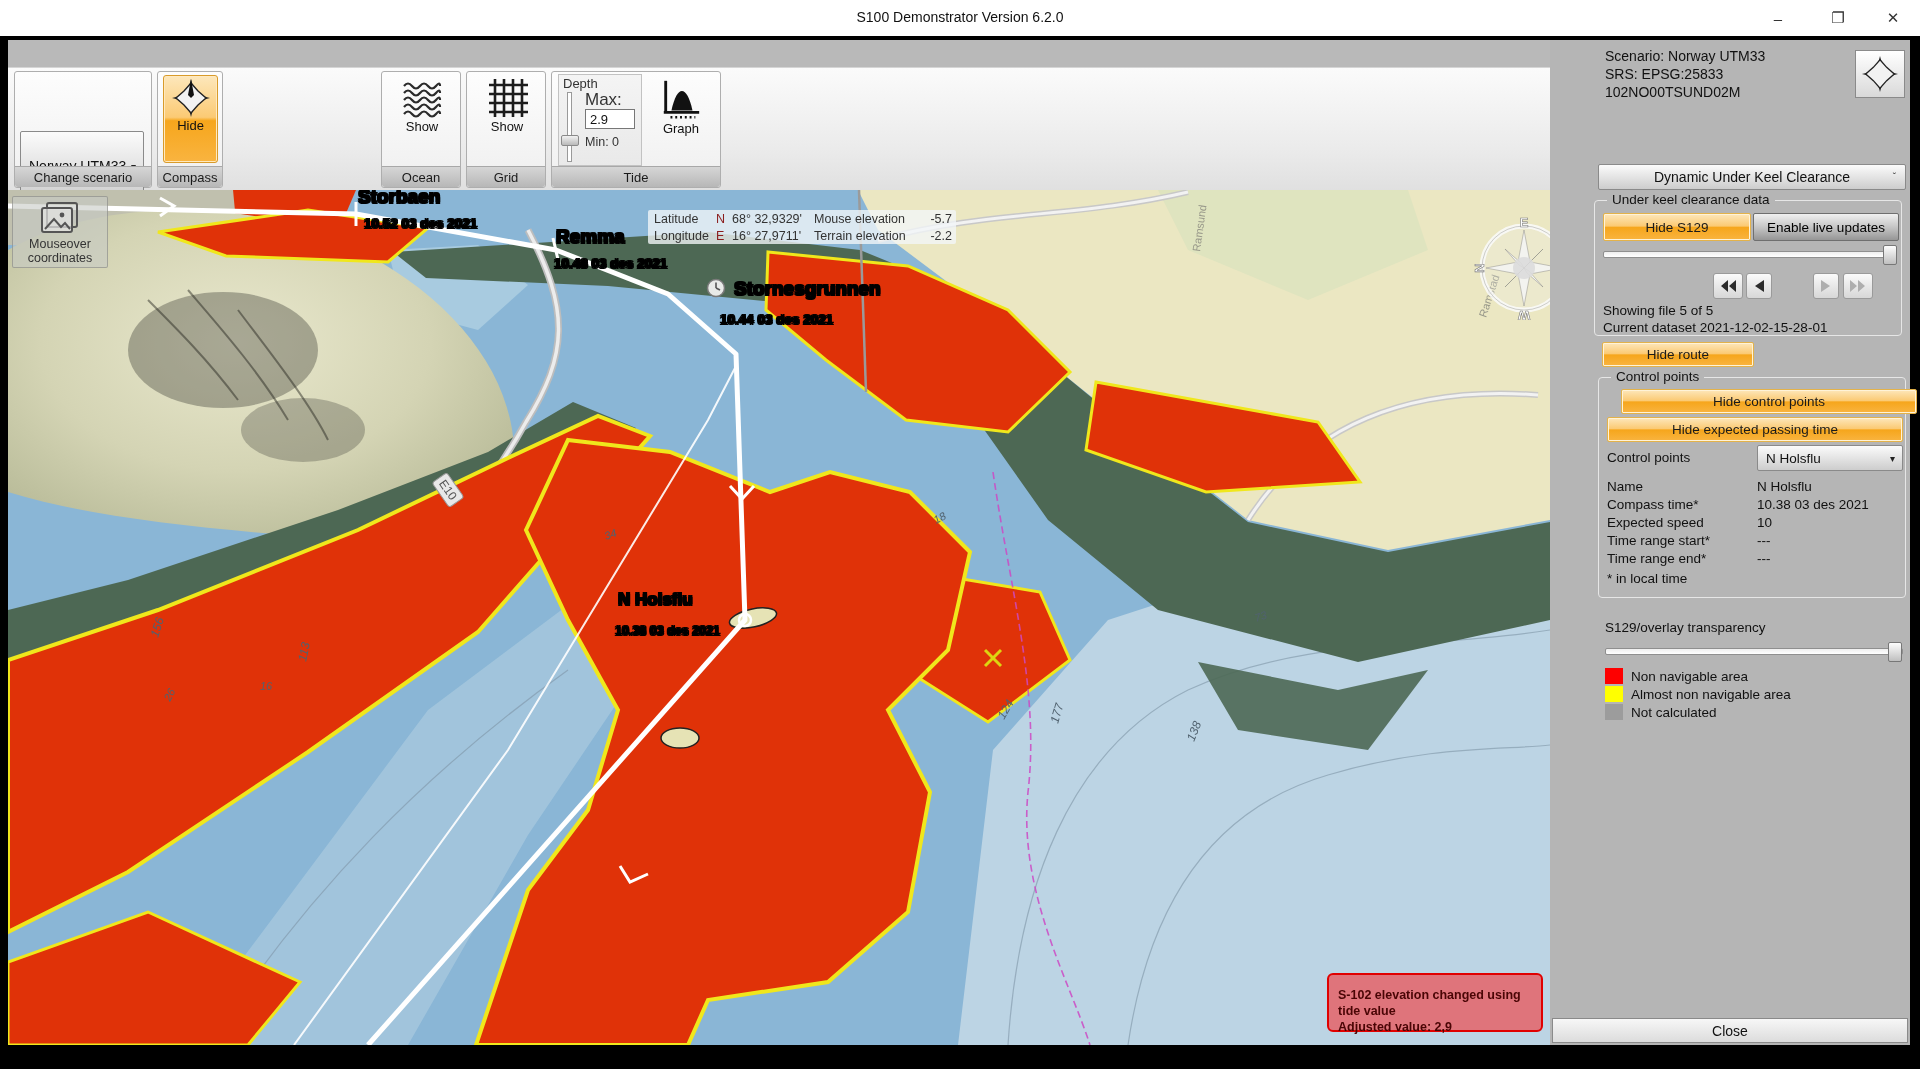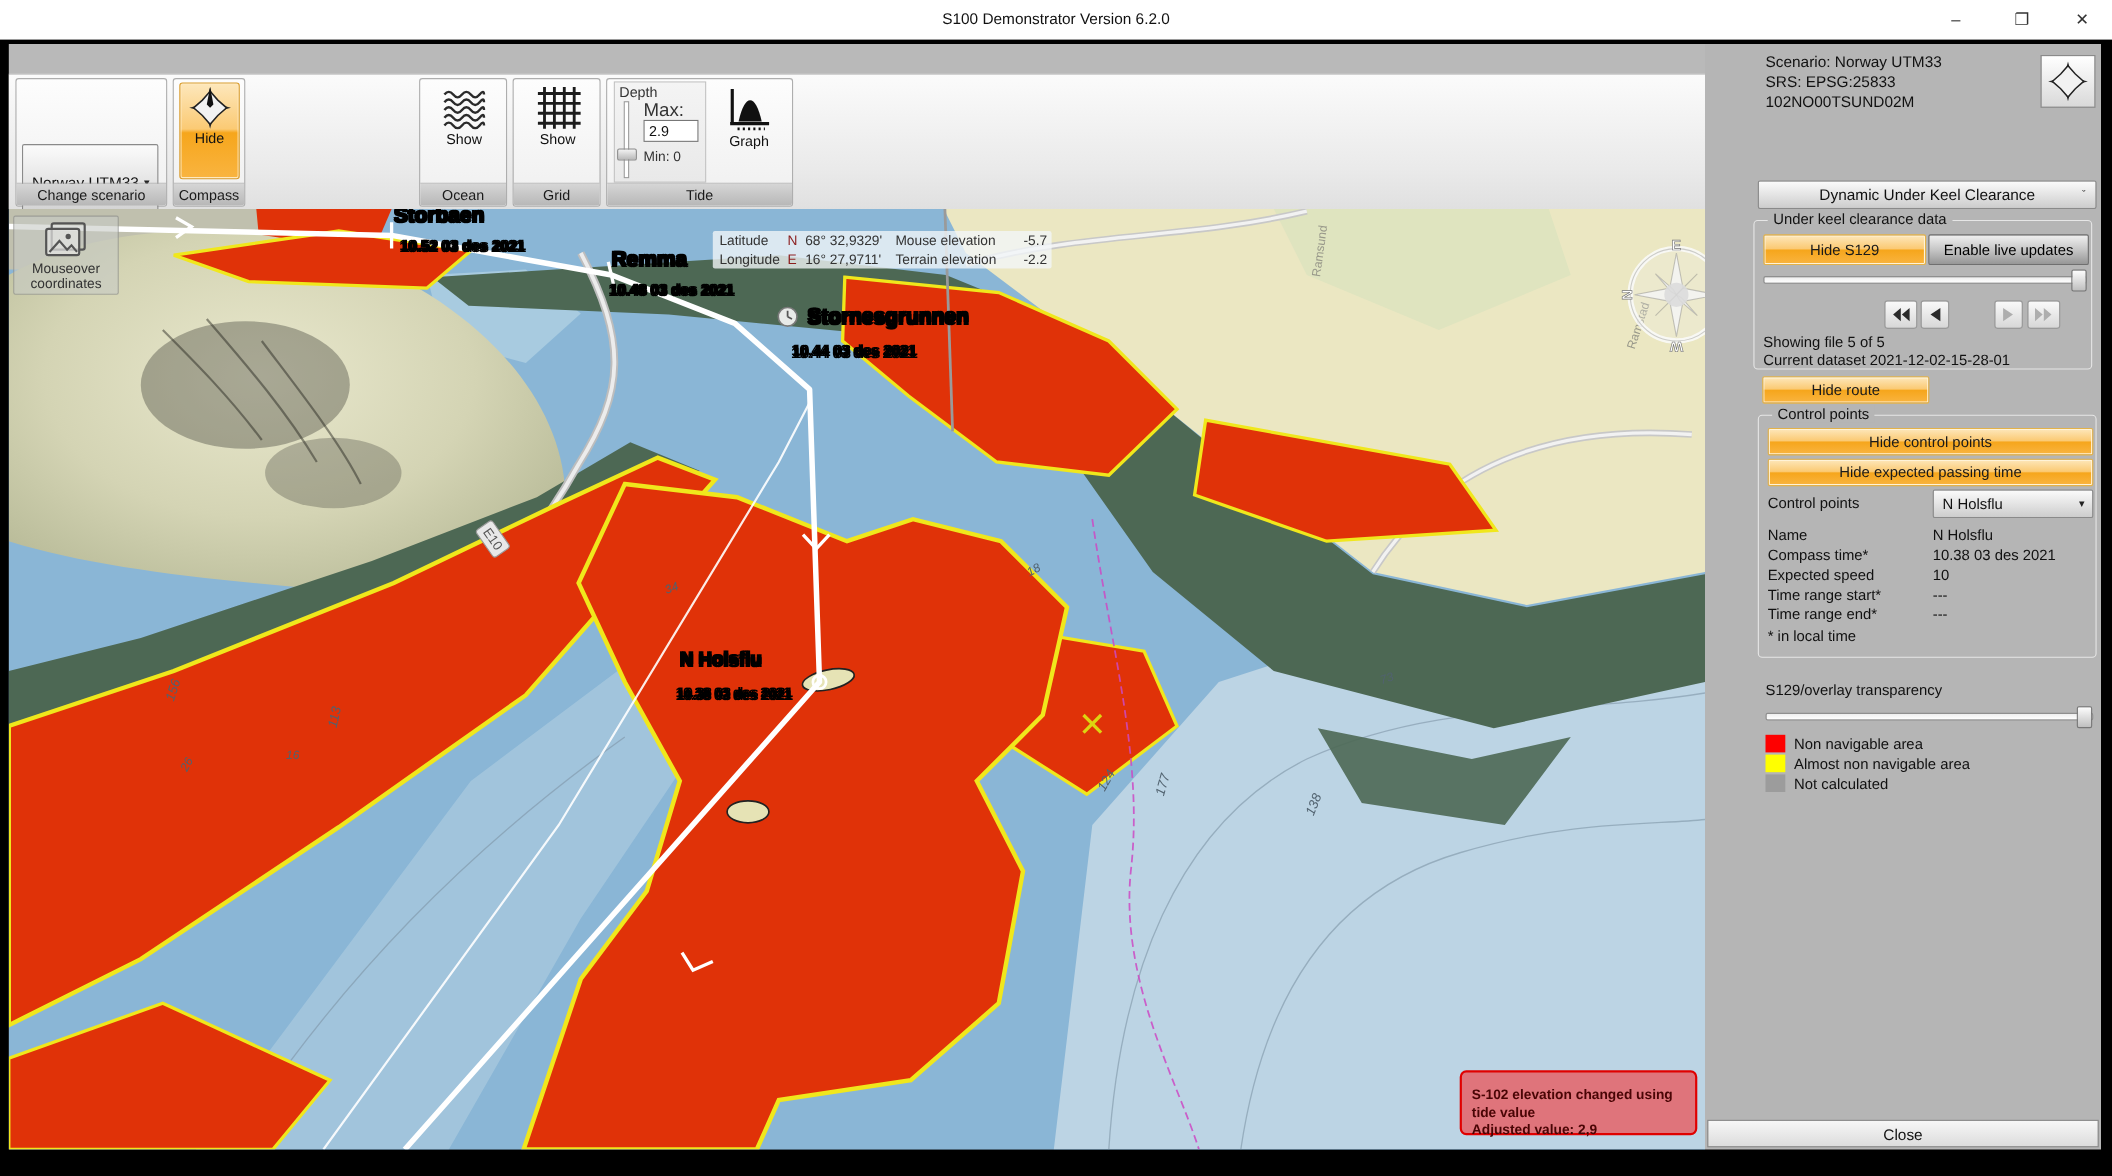--- a/index.html
+++ b/index.html
@@ -200,21 +200,21 @@
           </svg>
       </div>
       <div class="kv-label abs" style="left:8px;top:102px;">Showing file 5 of 5</div>
       <div class="kv-label abs" style="left:8px;top:119px;">Current dataset 2021-12-02-15-28-01</div>
     </div>
 
     <div class="obtn abs" style="left:52px;top:302px;width:152px;height:25px;">Hide route</div>
 
     <div class="groupbox abs" style="left:48px;top:337px;width:308px;height:221px;">
       <div class="gb-label">Control points</div>
-      <div class="obtn abs" style="left:8px;top:11px;width:296px;height:25px;text-align:right;">Hide control points</div>
+      <div class="obtn abs" style="left:22px;top:11px;width:296px;height:25px;text-align:right;">Hide control points</div>
       <div class="obtn abs" style="left:8px;top:39px;width:296px;height:25px;">Hide expected passing time</div>
       <div class="kv-label abs" style="left:8px;top:72px;">Control points</div>
       <div class="dropdown abs" style="left:158px;top:67px;width:146px;height:26px;padding-left:8px;font-size:13.5px;">
         <span>N Holsflu</span>
         <span class="dd-caret">▾</span>
       </div>
       <div class="kv-label abs" style="left:8px;top:101px;">Name</div>
       <div class="kv-value abs" style="left:158px;top:101px;">N Holsflu</div>
       <div class="kv-label abs" style="left:8px;top:119px;">Compass time*</div>
       <div class="kv-value abs" style="left:158px;top:119px;">10.38 03 des 2021</div>

